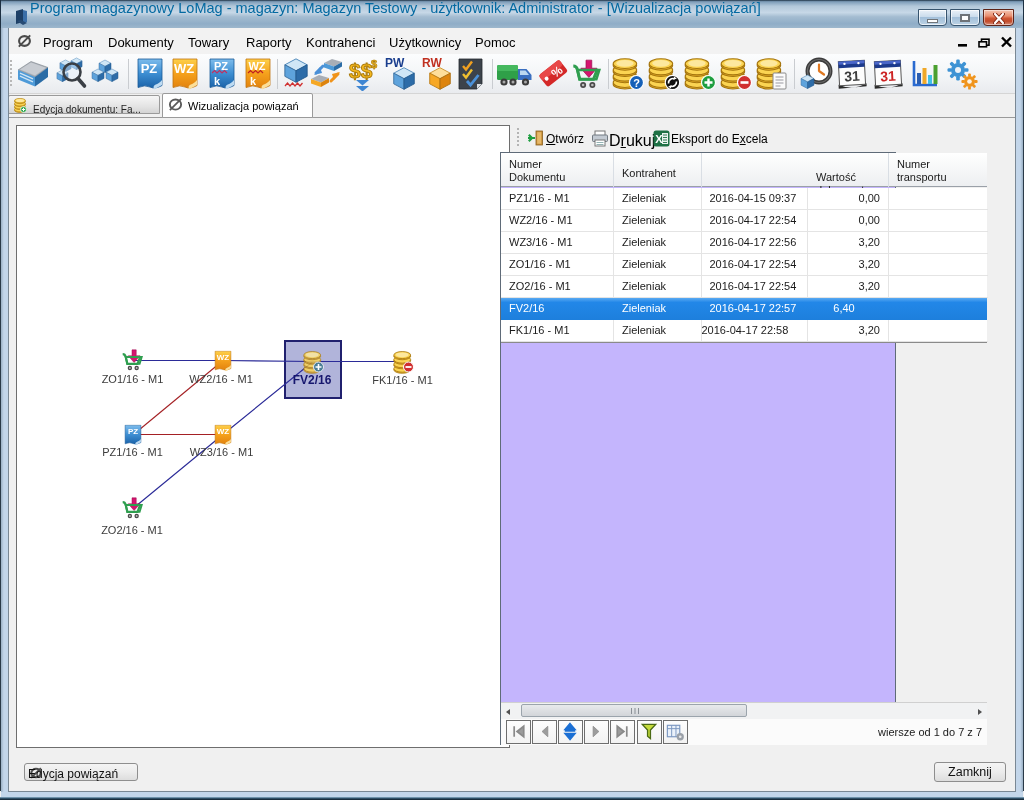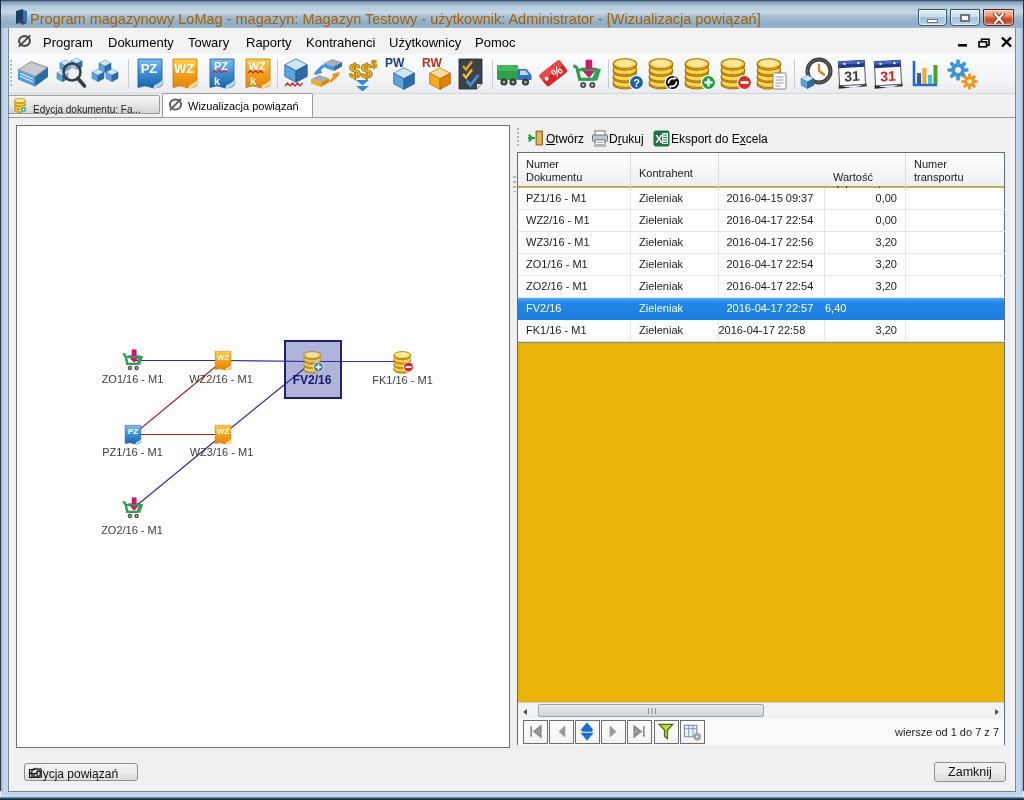--- a/index.html
+++ b/index.html
@@ -11,21 +11,21 @@
 <body>
 
 <div class="abs" style="left:9px;top:28px;width:1006px;height:763px;background:#f0f0f0"></div>
 
 <div class="abs" style="left:0;top:0;width:1024px;height:28px;background:linear-gradient(180deg,#1d3042 0%,#7d9cb8 6%,#b3c8da 22%,#c7d8e7 45%,#a4bcd1 60%,#8fadc7 85%,#9db7cd 100%);border-left:1px solid #1d3042;border-right:1px solid #1d3042"></div>
 <svg class="abs" style="left:13px;top:8px" width="17" height="17" viewBox="0 0 17 17">
  <path d="M3,3 l7,-2 v13 l-7,2 z" fill="#1d3f66"></path>
  <path d="M10,2 l4,1 v11 l-4,2 z" fill="#3a6ea8"></path>
  <path d="M4,13 l6,4 4,-2 -6,-3 z" fill="#274b74"></path>
 </svg>
-<div class="abs" style="left:30px;top:11px;font-size:14.5px;color:#a16207">Program magazynowy LoMag - magazyn: Magazyn Testowy - użytkownik: Administrator - [Wizualizacja powiązań]</div>
+<div class="abs" style="left:30px;top:0;font-size:14.5px;color:#0369a1">Program magazynowy LoMag - magazyn: Magazyn Testowy - użytkownik: Administrator - [Wizualizacja powiązań]</div>
 
 <div class="abs" style="left:918px;top:9px;width:29px;height:17px;border:1px solid #37546e;border-radius:0 0 4px 4px;background:linear-gradient(#eaf1f8,#cadcec 45%,#a3c0da 50%,#bcd2e4);box-shadow:inset 0 0 0 1px rgba(255,255,255,.7)">
  <div class="abs" style="left:8px;top:9px;width:11px;height:4px;background:#fdfdfd;border:1px solid #70757a"></div>
 </div>
 <div class="abs" style="left:950px;top:9px;width:30px;height:17px;border:1px solid #37546e;border-radius:0 0 4px 4px;background:linear-gradient(#eaf1f8,#cadcec 45%,#a3c0da 50%,#bcd2e4);box-shadow:inset 0 0 0 1px rgba(255,255,255,.7)">
  <div class="abs" style="left:9px;top:4px;width:10px;height:8px;border:2px solid #6e7378;background:#fdfdfd;box-shadow:inset 0 0 0 1.5px #fdfdfd"></div>
 </div>
 <div class="abs" style="left:983px;top:9px;width:31px;height:17px;border:1px solid #5e2317;border-radius:0 0 4px 4px;background:linear-gradient(#f4c7b4,#e98f70 40%,#cf5634 55%,#c14b2b 75%,#d8917a);box-shadow:inset 0 0 0 1px rgba(255,255,255,.45)">
  <svg class="abs" style="left:9px;top:3px" width="12" height="11" viewBox="0 0 12 11">
   <path d="M2,1 L10,10 M10,1 L2,10" stroke="#822612" stroke-width="4" stroke-linecap="round"></path>
@@ -410,30 +410,30 @@
  <rect x="10.2" y="2.2" width="4" height="11.5" fill="#e6b86a"></rect>
  <path d="M1,8 h7 M5,8 l-3.2,-3.2 M5,8 l-3.2,3.2" stroke="#1e9e40" stroke-width="2.2" fill="none"></path>
 </svg>
 <div class="abs" style="left:546px;top:132px;font-size:12px"><u>O</u>twórz</div>
 <svg class="abs" style="left:591px;top:130px" width="18" height="17" viewBox="0 0 18 17">
  <rect x="4" y="1" width="10" height="5" fill="#fff" stroke="#777" stroke-width="1"></rect>
  <rect x="1.5" y="5" width="15" height="6.5" rx="1" fill="#c3cad2" stroke="#707880" stroke-width="1"></rect>
  <rect x="4" y="10" width="10" height="6" fill="#fff" stroke="#777" stroke-width="1"></rect>
  <path d="M5.5,12.5 h7 M5.5,14.5 h7" stroke="#8aa" stroke-width="0.9"></path>
 </svg>
-<div class="abs" style="left:609px;top:132px;font-size:12px">D<u>r</u>ukuj</div>
+<div class="abs" style="left:609px;top:132px;font-size:16px">D<u>r</u>ukuj</div>
 <svg class="abs" style="left:653px;top:130px" width="17" height="17" viewBox="0 0 17 17">
  <rect x="0.5" y="0.5" width="16" height="16" rx="2.5" fill="#1e7145"></rect>
  <rect x="9" y="3" width="6" height="11" fill="#fff" opacity="0.9"></rect>
  <path d="M10,5 h4 M10,7.5 h4 M10,10 h4 M10,12.5 h4" stroke="#1e7145" stroke-width="0.9"></path>
  <text x="6" y="13" text-anchor="middle" font-size="11" font-weight="bold" fill="#fff" font-family="Liberation Sans">X</text>
 </svg>
 <div class="abs" style="left:671px;top:132px;font-size:12px">Eksport do E<u>x</u>cela</div>
 
-<div class="abs" style="left:517px;top:152px;width:488px;height:593px;border:1px solid #5f6b78;background:#eab308">
+<div class="abs" style="left:500px;top:152px;width:396px;height:593px;border:1px solid #5f6b78;background:#c4b5fd">
  <div class="abs" style="left:0;top:0;width:486px;height:34px;background:linear-gradient(#ffffff,#f5f6f7 55%,#edeff1);border-bottom:1px solid #9aa0a8">
   <div class="abs" style="left:0px;top:0;width:113px;height:34px;border-right:1px solid #d9dee4;padding:5px 0 0 8px;font-size:11px;line-height:12.5px;color:#1a1a1a">Numer<br>Dokumentu</div>
   <div class="abs" style="left:113px;top:0;width:87.5px;height:34px;border-right:1px solid #d9dee4;padding:14px 0 0 8px;font-size:11px;line-height:12.5px;color:#1a1a1a">Kontrahent</div>
   <div class="abs" style="left:307px;top:0;width:81px;height:34px;border-right:1px solid #d9dee4;padding:18px 0 0 8px;font-size:11px;line-height:12.5px;color:#1a1a1a">Wartość<br>dokumentu</div>
   <div class="abs" style="left:388px;top:0;width:99px;height:34px;padding:5px 0 0 8px;font-size:11px;line-height:12.5px;color:#1a1a1a">Numer<br>transportu</div>
  </div>
  <div class="abs" style="left:0;top:35px;width:486px;height:22px;background:#fff;color:#1a1a1a;font-size:11px;line-height:21px">
   <div class="abs" style="left:0px;top:0;width:113px;height:22px;border-right:1px solid #e4e4e4;border-bottom:1px solid #e4e4e4;padding-left:8px;white-space:nowrap">PZ1/16 - M1</div>
   <div class="abs" style="left:113px;top:0;width:87.5px;height:22px;border-right:1px solid #e4e4e4;border-bottom:1px solid #e4e4e4;padding-left:8px;white-space:nowrap">Zieleniak</div>
   <div class="abs" style="left:200.5px;top:0;width:106.5px;height:22px;border-right:1px solid #e4e4e4;border-bottom:1px solid #e4e4e4;padding-left:8px;white-space:nowrap">2016-04-15 09:37</div>
@@ -465,21 +465,21 @@
   <div class="abs" style="left:0px;top:0;width:113px;height:22px;border-right:1px solid #e4e4e4;border-bottom:1px solid #e4e4e4;padding-left:8px;white-space:nowrap">ZO2/16 - M1</div>
   <div class="abs" style="left:113px;top:0;width:87.5px;height:22px;border-right:1px solid #e4e4e4;border-bottom:1px solid #e4e4e4;padding-left:8px;white-space:nowrap">Zieleniak</div>
   <div class="abs" style="left:200.5px;top:0;width:106.5px;height:22px;border-right:1px solid #e4e4e4;border-bottom:1px solid #e4e4e4;padding-left:8px;white-space:nowrap">2016-04-17 22:54</div>
   <div class="abs" style="left:307px;top:0;width:81px;height:22px;border-right:1px solid #e4e4e4;border-bottom:1px solid #e4e4e4;padding-right:8px;text-align:right">3,20</div>
   <div class="abs" style="left:388px;top:0;width:99px;height:22px;border-bottom:1px solid #e4e4e4;"></div>
  </div>
  <div class="abs" style="left:0;top:145px;width:486px;height:22px;background:linear-gradient(#5aaaf2,#2287e8 20%,#1d7fdc);color:#fff;font-size:11px;line-height:21px">
   <div class="abs" style="left:0px;top:0;width:113px;height:22px;border-right:1px solid rgba(255,255,255,0.0);border-bottom:1px solid rgba(255,255,255,0.0);padding-left:8px;white-space:nowrap">FV2/16</div>
   <div class="abs" style="left:113px;top:0;width:87.5px;height:22px;border-right:1px solid rgba(255,255,255,0.0);border-bottom:1px solid rgba(255,255,255,0.0);padding-left:8px;white-space:nowrap">Zieleniak</div>
   <div class="abs" style="left:200.5px;top:0;width:106.5px;height:22px;border-right:1px solid rgba(255,255,255,0.0);border-bottom:1px solid rgba(255,255,255,0.0);padding-left:8px;white-space:nowrap">2016-04-17 22:57</div>
-  <div class="abs" style="left:307px;top:0;width:81px;height:22px;border-right:1px solid rgba(255,255,255,0.0);border-bottom:1px solid rgba(255,255,255,0.0);padding-right:8px;text-align:left">6,40</div>
+  <div class="abs" style="left:307px;top:0;width:81px;height:22px;border-right:1px solid rgba(255,255,255,0.0);border-bottom:1px solid rgba(255,255,255,0.0);padding-right:8px;text-align:center">6,40</div>
   <div class="abs" style="left:388px;top:0;width:99px;height:22px;border-bottom:1px solid rgba(255,255,255,0.0);"></div>
  </div>
  <div class="abs" style="left:0;top:167px;width:486px;height:22px;background:#fff;color:#1a1a1a;font-size:11px;line-height:21px">
   <div class="abs" style="left:0px;top:0;width:113px;height:22px;border-right:1px solid #e4e4e4;border-bottom:1px solid #e4e4e4;padding-left:8px;white-space:nowrap">FK1/16 - M1</div>
   <div class="abs" style="left:113px;top:0;width:87.5px;height:22px;border-right:1px solid #e4e4e4;border-bottom:1px solid #e4e4e4;padding-left:8px;white-space:nowrap">Zieleniak</div>
   <div class="abs" style="left:200.5px;top:0;width:106.5px;height:22px;border-right:1px solid #e4e4e4;border-bottom:1px solid #e4e4e4;white-space:nowrap">2016-04-17 22:58</div>
   <div class="abs" style="left:307px;top:0;width:81px;height:22px;border-right:1px solid #e4e4e4;border-bottom:1px solid #e4e4e4;padding-right:8px;text-align:right">3,20</div>
   <div class="abs" style="left:388px;top:0;width:99px;height:22px;border-bottom:1px solid #e4e4e4;"></div>
  </div>
  <div class="abs" style="left:0;top:189px;width:486px;height:1px;background:#8a8a8a"></div>

